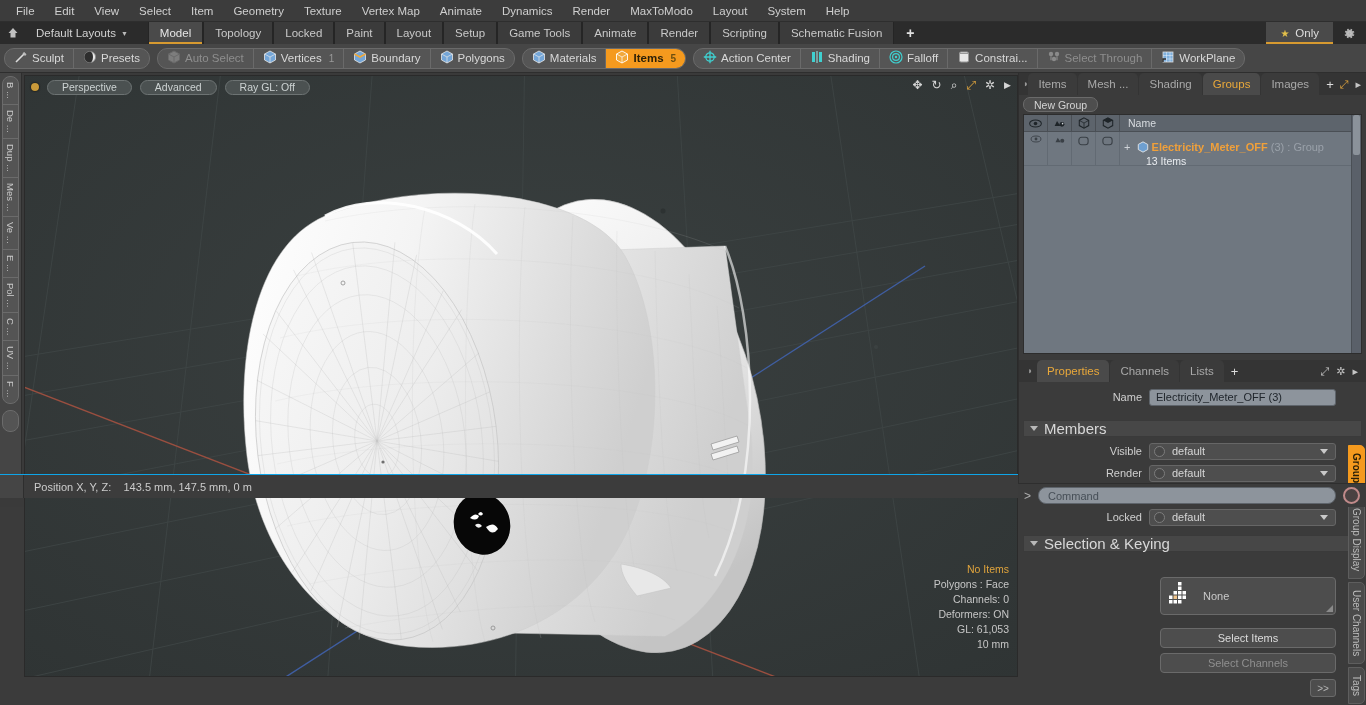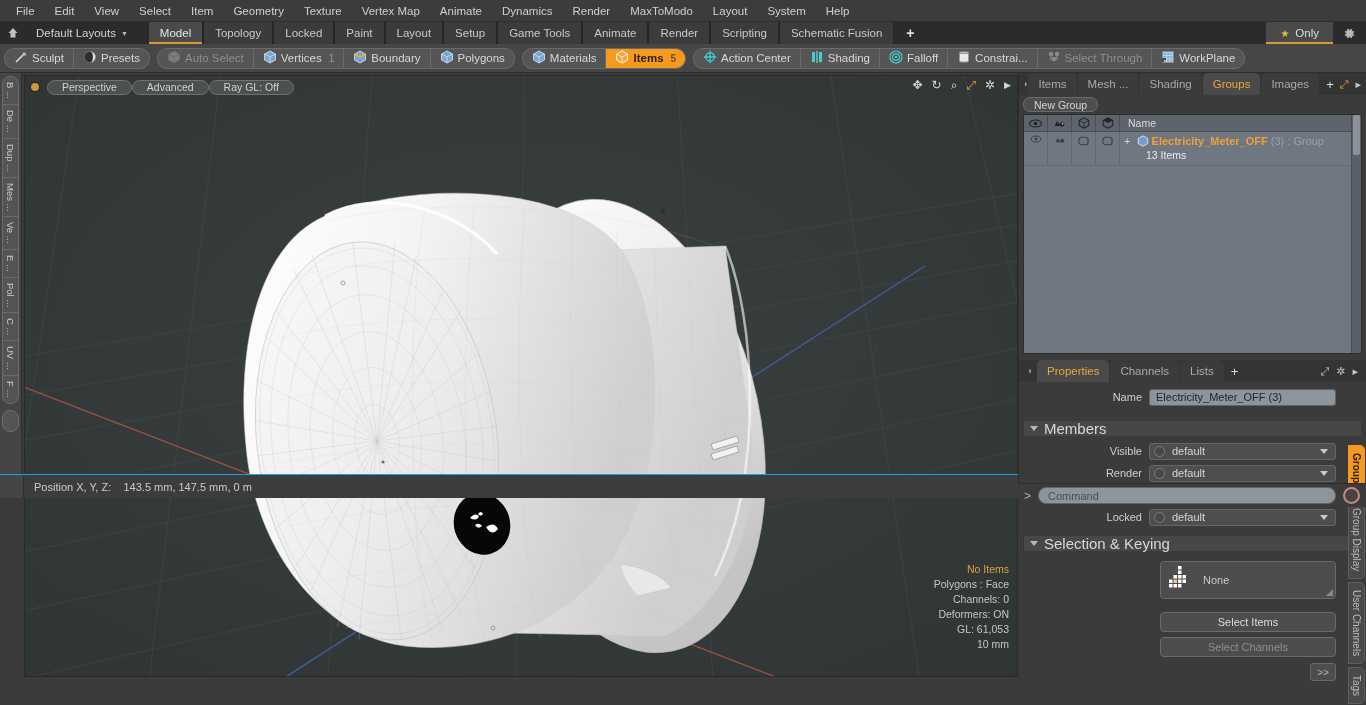--- a/index.html
+++ b/index.html
@@ -62,21 +62,21 @@
   .ltool .vbtn:last-child{ border-bottom:none; }
   .ltool .vgrp2{ margin:6px 2px 0 2px; background:#545454; border:1px solid #6b6b6b; border-radius:8px; height:22px; }
 
   
   .viewport{ position:absolute; left:24px; top:75px; width:994px; height:602px;
     background:#343a3a; overflow:hidden; border:1px solid #2a2a2a;}
   .vp-header{ position:absolute; left:0; top:0; width:100%; height:22px; display:flex; align-items:center;
     padding-left:6px; z-index:5;}
   .vp-dot{ width:8px; height:8px; border-radius:50%; background:#c99a3a; margin-right:8px; box-shadow:0 0 2px #000;}
   .vp-pill{ height:15px; border:1px solid #6d7373; border-radius:8px; background:#4b5151; color:#cdd3d3;
-    font-size:10.5px; display:flex; align-items:center; justify-content:center; padding:0 14px; margin-right:0;}
+    font-size:10.5px; display:flex; align-items:center; justify-content:center; padding:0 14px; margin-right:8px;}
   .vp-tools{ position:absolute; right:6px; top:3px; display:flex; align-items:center; gap:9px; z-index:5;}
   .vp-tools span{ color:#d6d6d6; font-size:12px; line-height:1;}
   .vp-stats{ position:absolute; right:8px; bottom:24px; text-align:right; line-height:15px;
     font-size:10.5px; color:#c6c6c6; z-index:4;}
   .vp-stats .hl{ color:#e0a43c; }
   .grid-svg{ position:absolute; left:0; top:0; }
 
   
   .statusbar{ position:absolute; left:0; bottom:9px; width:1018px; height:24px; background:#3c3c3c;
     border-top:1px solid #0ea5e9; display:flex; align-items:center;text-align:right;}
@@ -97,21 +97,21 @@
   .newgrp-row{ height:18px; background:#3b3b3b; padding:2px 0 0 4px;}
   .newgrp-btn{ display:inline-flex; align-items:center; height:15px; padding:0 10px; font-size:10.5px;
     color:#d5d5d5; background:#4e4e4e; border:1px solid #6a6a6a; border-radius:7px;}
 
   .glist{ margin:1px 4px 0 4px; background:#6f7780; border:1px solid #2d2d2d; height:240px; position:relative;}
   .glist-head{ display:flex; height:17px; background:#5d646c; border-bottom:1px solid #4a4f55; align-items:stretch;}
   .gcol{ width:24px; border-right:1px solid #4a4f55; display:flex; align-items:center; justify-content:center;}
   .gname-h{ padding-left:8px; display:flex; align-items:center; font-size:10.5px; color:#d8dce0;}
   .grow{ display:flex; height:34px; background:#6f7780; border-bottom:1px solid #626a73;}
   .grow .gcol{ border-right:1px solid #626a73; align-items:flex-start; padding-top:3px;}
-  .grow-name{ padding-left:4px; padding-top:2px; font-size:11px; line-height:15px; }
+  .grow-name{ padding-left:4px; padding-top:8px; font-size:11px; line-height:15px; }
   .grow-name .plus{ color:#cfd4d9; margin-right:3px; font-size:11px;}
   .grow-name .gn{ color:#f0a03a; font-weight:bold; }
   .grow-name .gmeta{ color:#9aa1a9; }
   .grow-sub{ color:#e8ebee; padding-left:26px; font-size:10.5px;}
   .glist-scroll{ position:absolute; right:0; top:0; bottom:0; width:10px; background:#5a6069; border-left:1px solid #4a4f55;}
   .glist-scroll .thumb{ position:absolute; top:0; left:1px; right:1px; height:40px; background:#8b929a; border-radius:2px;}
 
   
   .ptabrow{ margin-top:6px; }
   .prow{ display:flex; align-items:center; height:22px; padding-right:30px; }
@@ -123,21 +123,21 @@
   .pcombo .radio{ width:11px; height:11px; border-radius:50%; border:1px solid #7d7d7d; margin:0 7px 0 4px; background:#474747;}
   .pcombo .arrow{ position:absolute; right:7px; top:5px; width:0;height:0;
     border-left:4px solid transparent;border-right:4px solid transparent;border-top:5px solid #c9c9c9;}
   .section{ margin:12px 4px 3px 4px; height:17px; background:#474747; display:flex; align-items:center;
     padding-left:6px; font-size:15px; color:#d8d8d8; border:1px solid #3a3a3a;}
   .section .tri{ margin-right:6px; width:0;height:0;border-left:4px solid transparent;border-right:4px solid transparent;border-top:5px solid #b8b8b8;}
   .pbtn{ height:20px; background:#4d4d4d; border:1px solid #6a6a6a; border-radius:4px;
     display:flex; align-items:center; justify-content:center; font-size:11px; color:#dcdcdc; }
   .pbtn.dim{ color:#8f8f8f; }
   .noneblock{ height:38px; background:#4d4d4d; border:1px solid #6a6a6a; border-radius:4px;
-    display:flex; align-items:center; padding-left:8px; gap:10px; position:relative;}
+    display:flex; align-items:center; padding-left:8px; gap:10px; position:relative;margin-top:16px;}
   .noneblock .corner{ position:absolute; right:2px; bottom:2px; width:0;height:0;
     border-left:7px solid transparent; border-bottom:7px solid #8a8a8a;}
   .chevbtn{ width:26px; height:18px; background:#4d4d4d; border:1px solid #6a6a6a; border-radius:3px;
     display:flex; align-items:center; justify-content:center; color:#b6b6b6; font-size:10px; }
 
   
   .vtabs{ position:absolute; right:0; top:372px; width:18px; }
   .vtab{ writing-mode:vertical-rl; text-orientation:mixed; font-size:10px; color:#bdbdbd;
     background:#4a4a4a; border:1px solid #5e5e5e; border-radius:0 5px 5px 0; padding:7px 2px;
     margin-bottom:3px; text-align:center; white-space:nowrap; display:flex; align-items:center; justify-content:center;}

